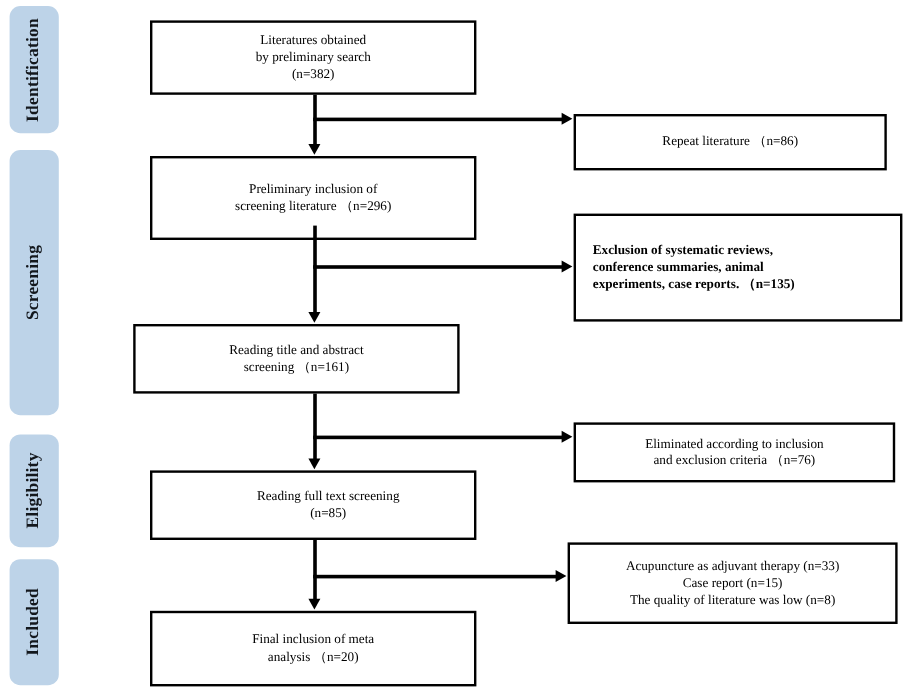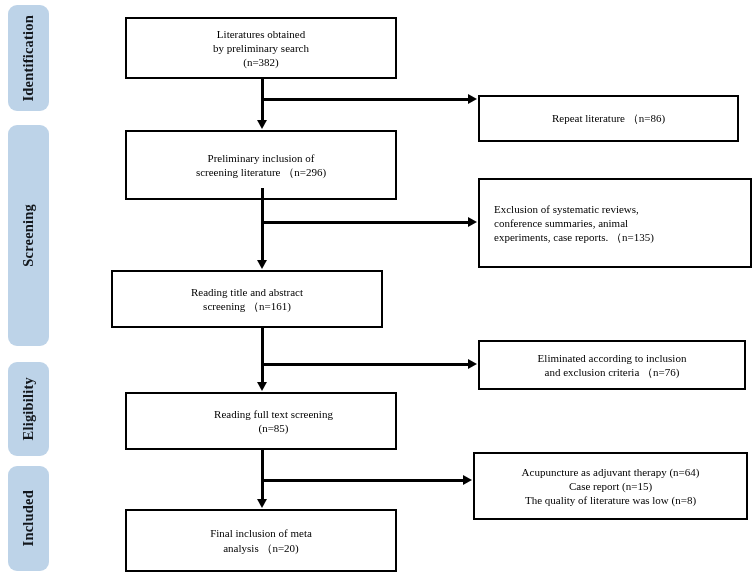--- a/index.html
+++ b/index.html
@@ -37,21 +37,21 @@
     justify-content:center;
     padding:2px 6px;
   }
   .box.left-al{align-items:flex-start;}
   .line{
     font-size:11px;
     line-height:1.30;
     color:#000;
     white-space:nowrap;
   }
-  .box.left-al .line{text-align:left;}
+  .box.left-al .line{text-align:left;font-weight:bold;}
 
   
   .vline{position:absolute;background:#000;width:2.5px;}
   .hline{position:absolute;background:#000;height:2.5px;}
   .arrow-down{
     position:absolute;width:0;height:0;
     border-left:5.5px solid transparent;
     border-right:5.5px solid transparent;
     border-top:9px solid #000;
   }
@@ -109,27 +109,27 @@
   <div class="box" style="left:478px;top:95px;width:261px;height:47px;">
     <div class="line">Repeat literature （n=86)</div>
   </div>
 
   <div class="box left-al" style="left:478px;top:178px;width:274px;height:90px;padding-left:14px;">
     <div class="line">Exclusion of systematic reviews,</div>
     <div class="line">conference summaries, animal</div>
     <div class="line">experiments, case reports. （n=135)</div>
   </div>
 
-  <div class="box" style="left:478px;top:340px;width:268px;height:50px;">
+  <div class="box" style="left:478px;top:352px;width:268px;height:50px;">
     <div class="line">Eliminated according to inclusion</div>
     <div class="line">and exclusion criteria （n=76)</div>
   </div>
 
   <div class="box" style="left:473px;top:452px;width:275px;height:68px;">
-    <div class="line">Acupuncture as adjuvant therapy (n=64)</div>
+    <div class="line">Acupuncture as adjuvant therapy (n=33)</div>
     <div class="line">Case report (n=15)</div>
     <div class="line">The quality of literature was low (n=8)</div>
   </div>
 
   <div class="vline" style="left:261px;top:79px;height:42px;"></div>
   <div class="arrow-down" style="left:256.5px;top:120px;"></div>
   <div class="hline" style="left:261px;top:98px;width:208px;"></div>
   <div class="arrow-right" style="left:468px;top:94px;"></div>
 
   <div class="vline" style="left:261px;top:188px;height:73px;"></div>

